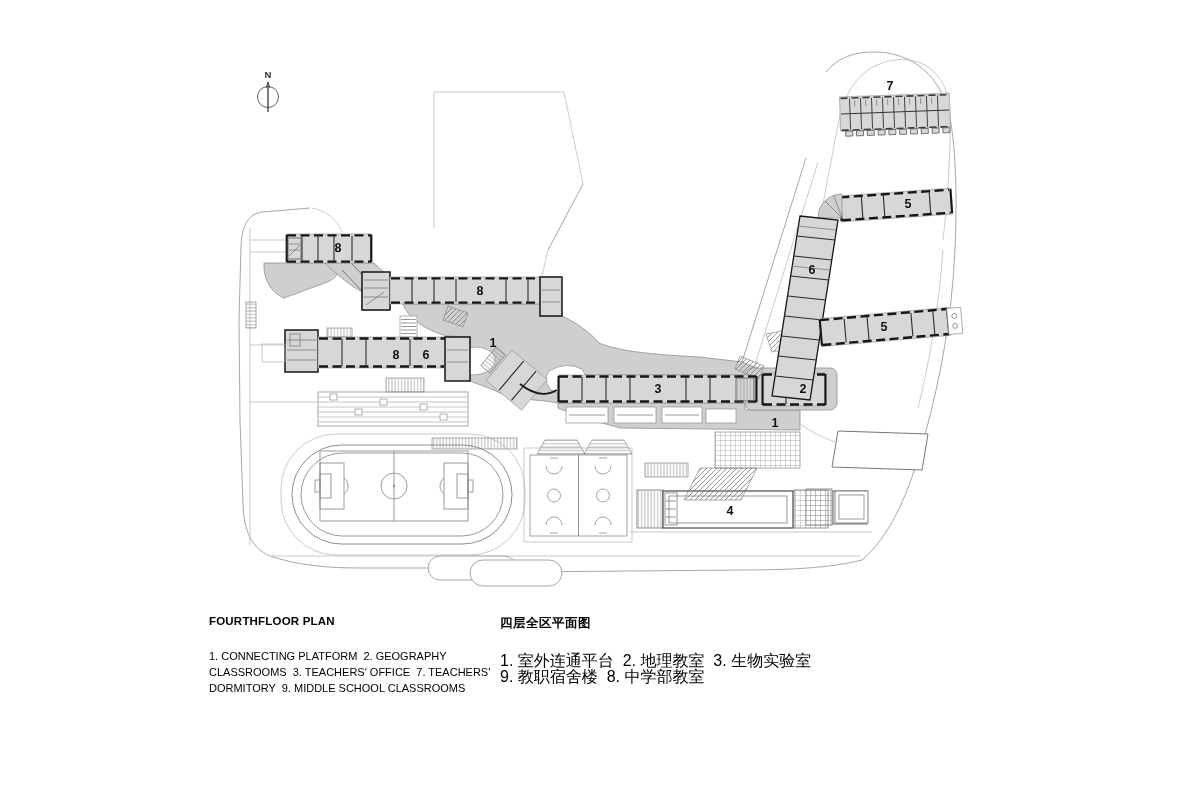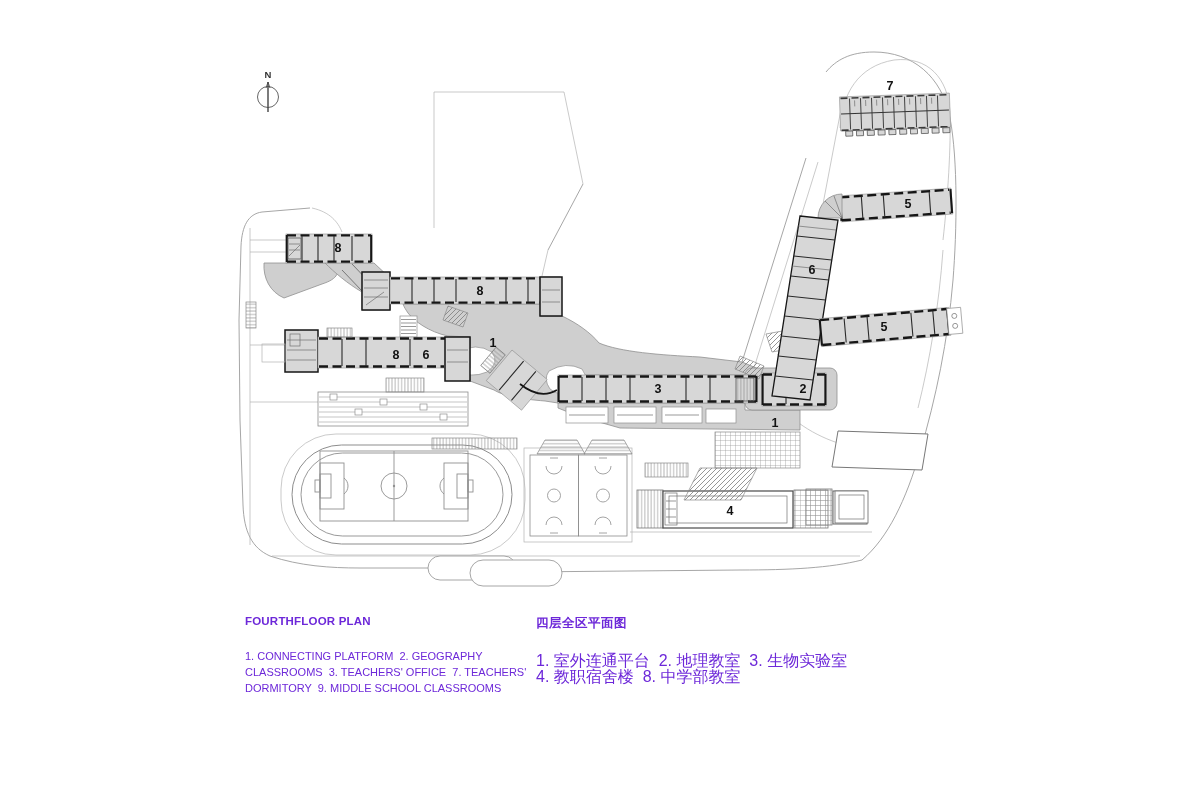--- a/index.html
+++ b/index.html
@@ -14,21 +14,21 @@
   .wallbox{fill:#d7d7d7;stroke:#161616;stroke-width:1.5;}
   .wallD{stroke:#161616;stroke-width:2.4;stroke-dasharray:9 4.5;fill:none;}
   .wallDl{stroke:#3a3a3a;stroke-width:1.6;stroke-dasharray:7 4;fill:none;}
   .wall {stroke:#161616;stroke-width:2.1;fill:none;}
   .div  {stroke:#2a2a2a;stroke-width:1.1;fill:none;}
   .thin {stroke:#6f6f6f;stroke-width:0.7;fill:none;}
   .thinw{fill:#fff;stroke:#8f8f8f;stroke-width:0.7;}
   .lbl  {font:700 12.5px "Liberation Sans",sans-serif;fill:#111;text-anchor:middle;}
   .nlbl {font:700 9.5px "Liberation Sans",sans-serif;fill:#333;text-anchor:middle;}
   
-  .legend{position:absolute;color:#6d28d9;margin-left:36px;}
+  .legend{position:absolute;color:#000000;}
   #legend-en{left:209px;top:615px;width:270px;}
   #legend-zh{left:500px;top:615px;width:250px;}
   .legend-title{font-size:11.5px;font-weight:700;letter-spacing:0.2px;}
   #legend-zh .legend-title{font-size:12.5px;letter-spacing:0.5px;}
   .legend-lines{margin-top:21px;font-size:11px;line-height:16px;font-weight:400;}
   #legend-zh .legend-lines{font-size:16px;}
   .legend-line{white-space:pre;}
 </style>
 </head>
 <body>
@@ -321,17 +321,17 @@
   <div class="legend-lines">
         <div class="legend-line">1. CONNECTING PLATFORM  2. GEOGRAPHY</div>
         <div class="legend-line">CLASSROOMS  3. TEACHERS' OFFICE  7. TEACHERS'</div>
         <div class="legend-line">DORMITORY  9. MIDDLE SCHOOL CLASSROOMS</div>
       </div>
 </div>
 <div class="legend" id="legend-zh">
   <div class="legend-title">四层全区平面图</div>
   <div class="legend-lines">
         <div class="legend-line">1. 室外连通平台  2. 地理教室  3. 生物实验室</div>
-        <div class="legend-line">4. 教职宿舍楼  8. 中学部教室</div>
+        <div class="legend-line">9. 教职宿舍楼  8. 中学部教室</div>
       </div>
 </div>
 
 </div>
 
 </body></html>

